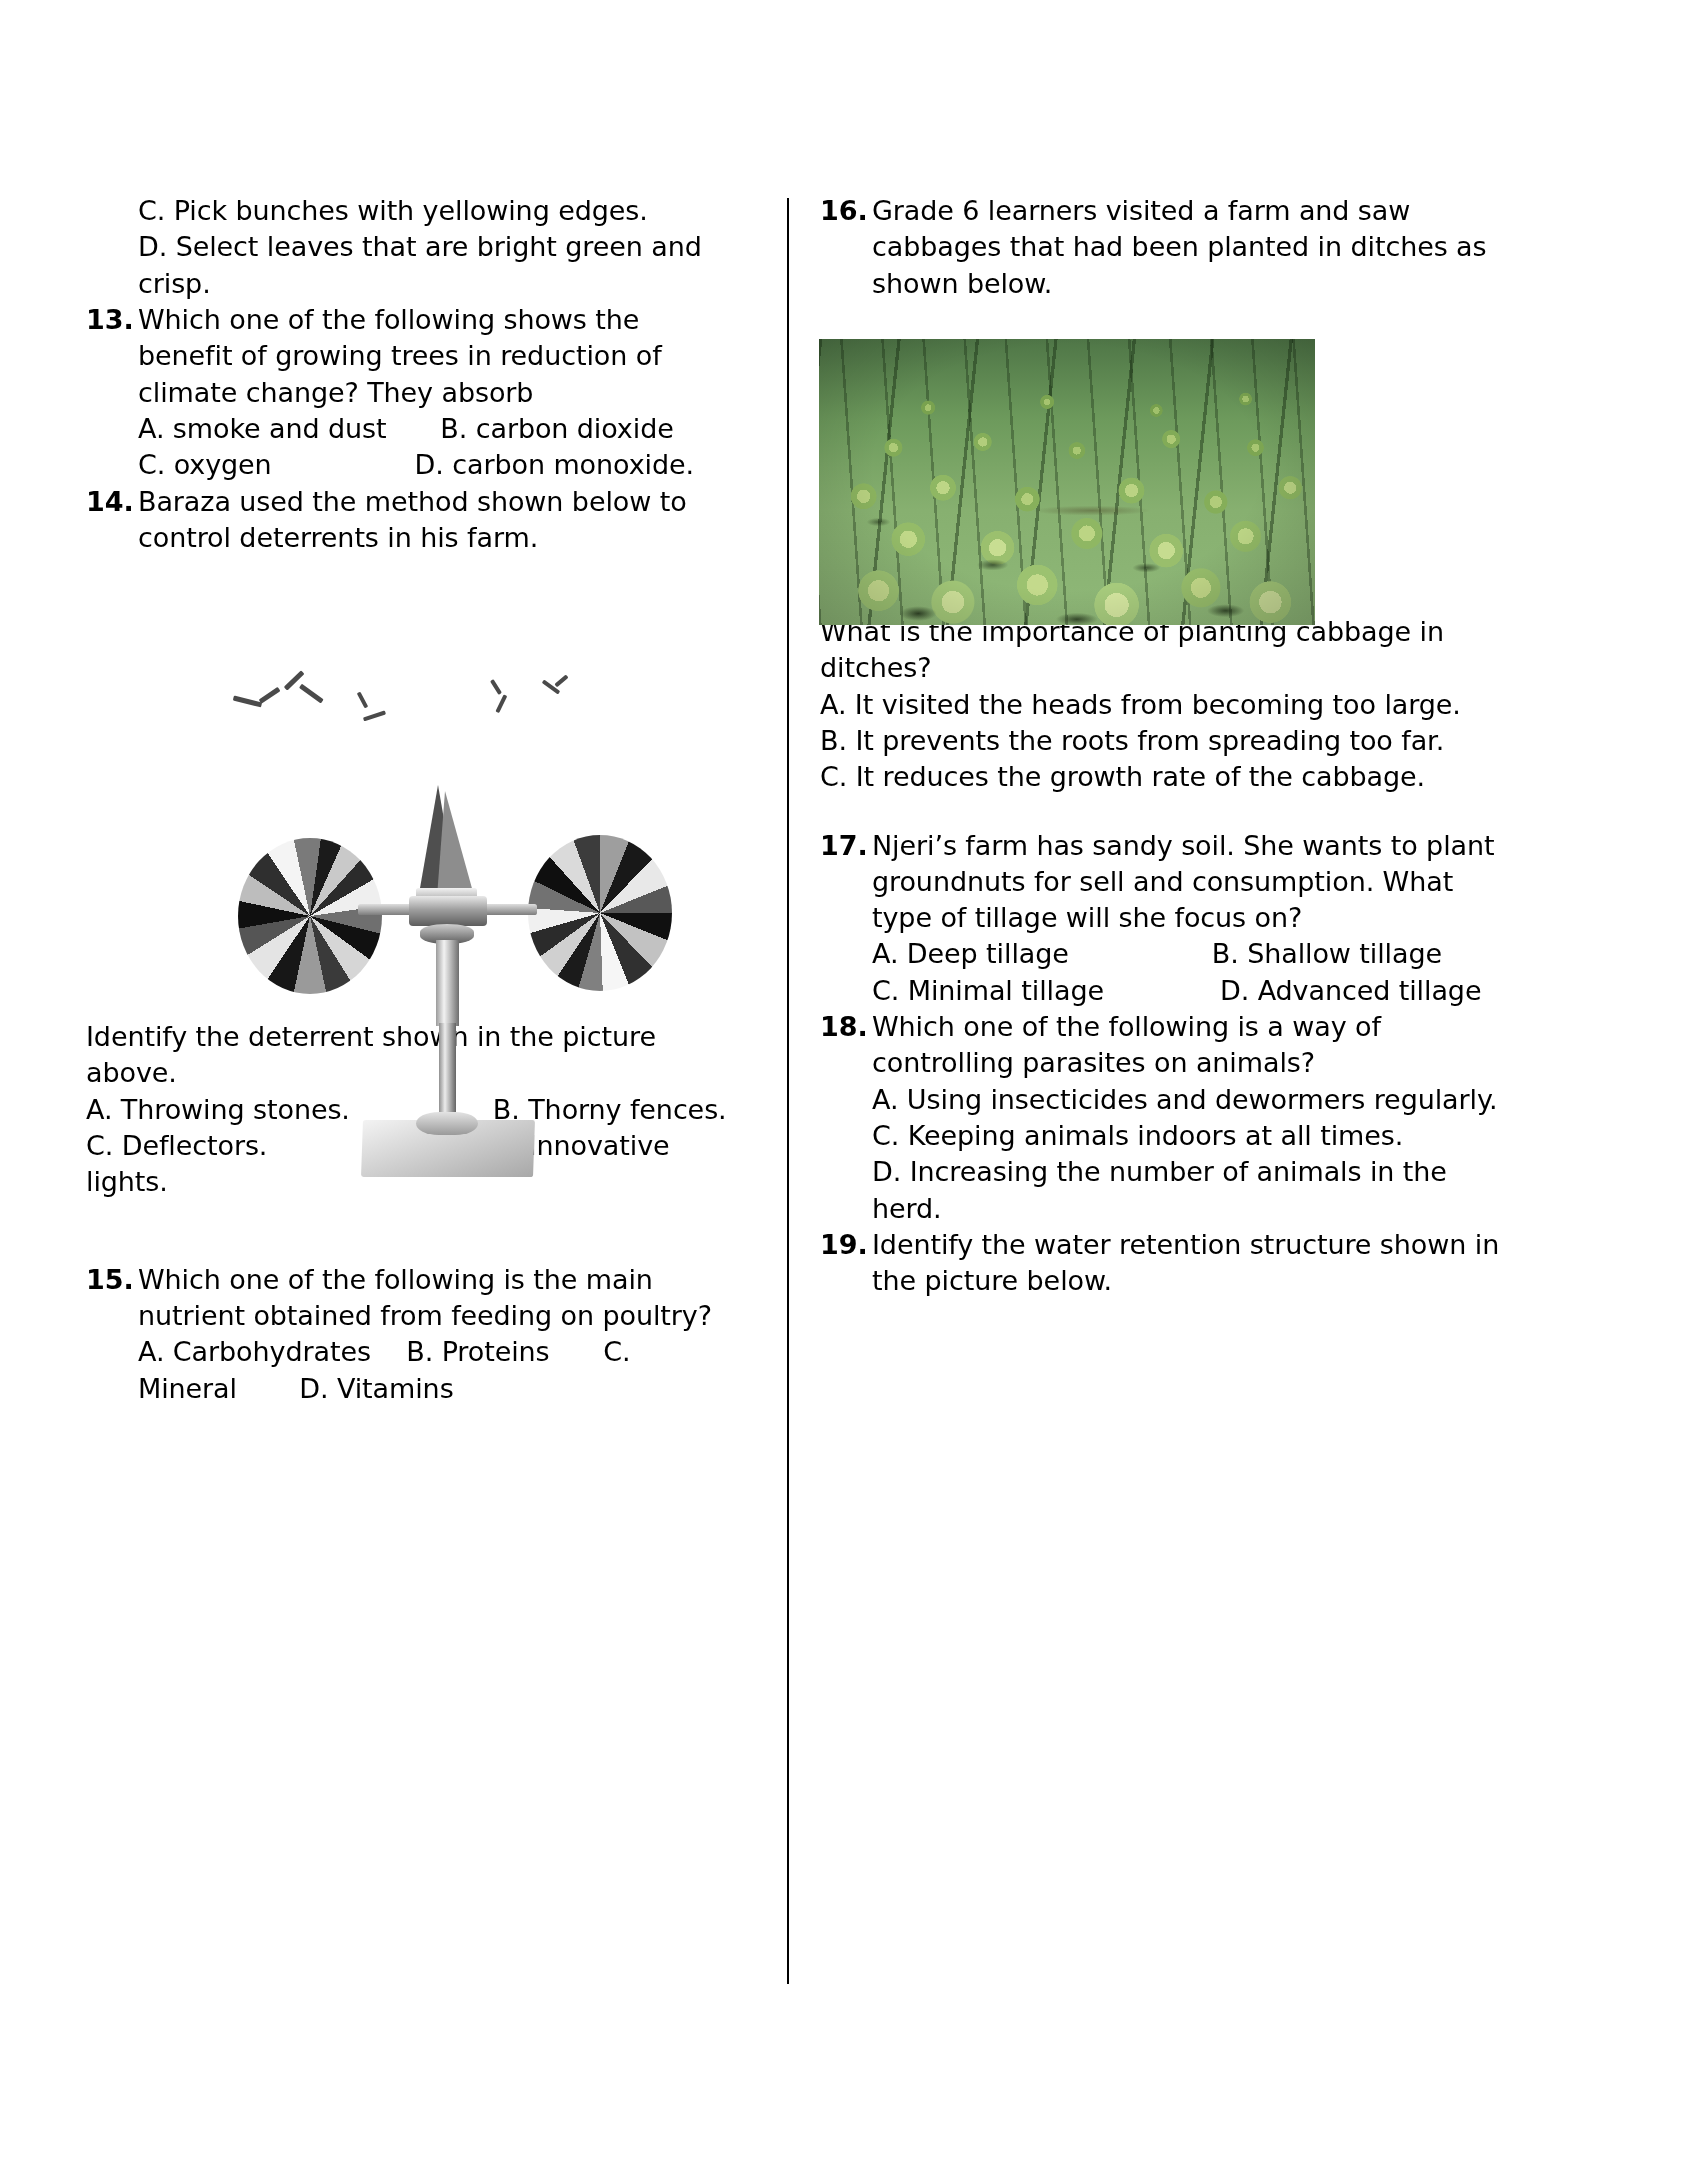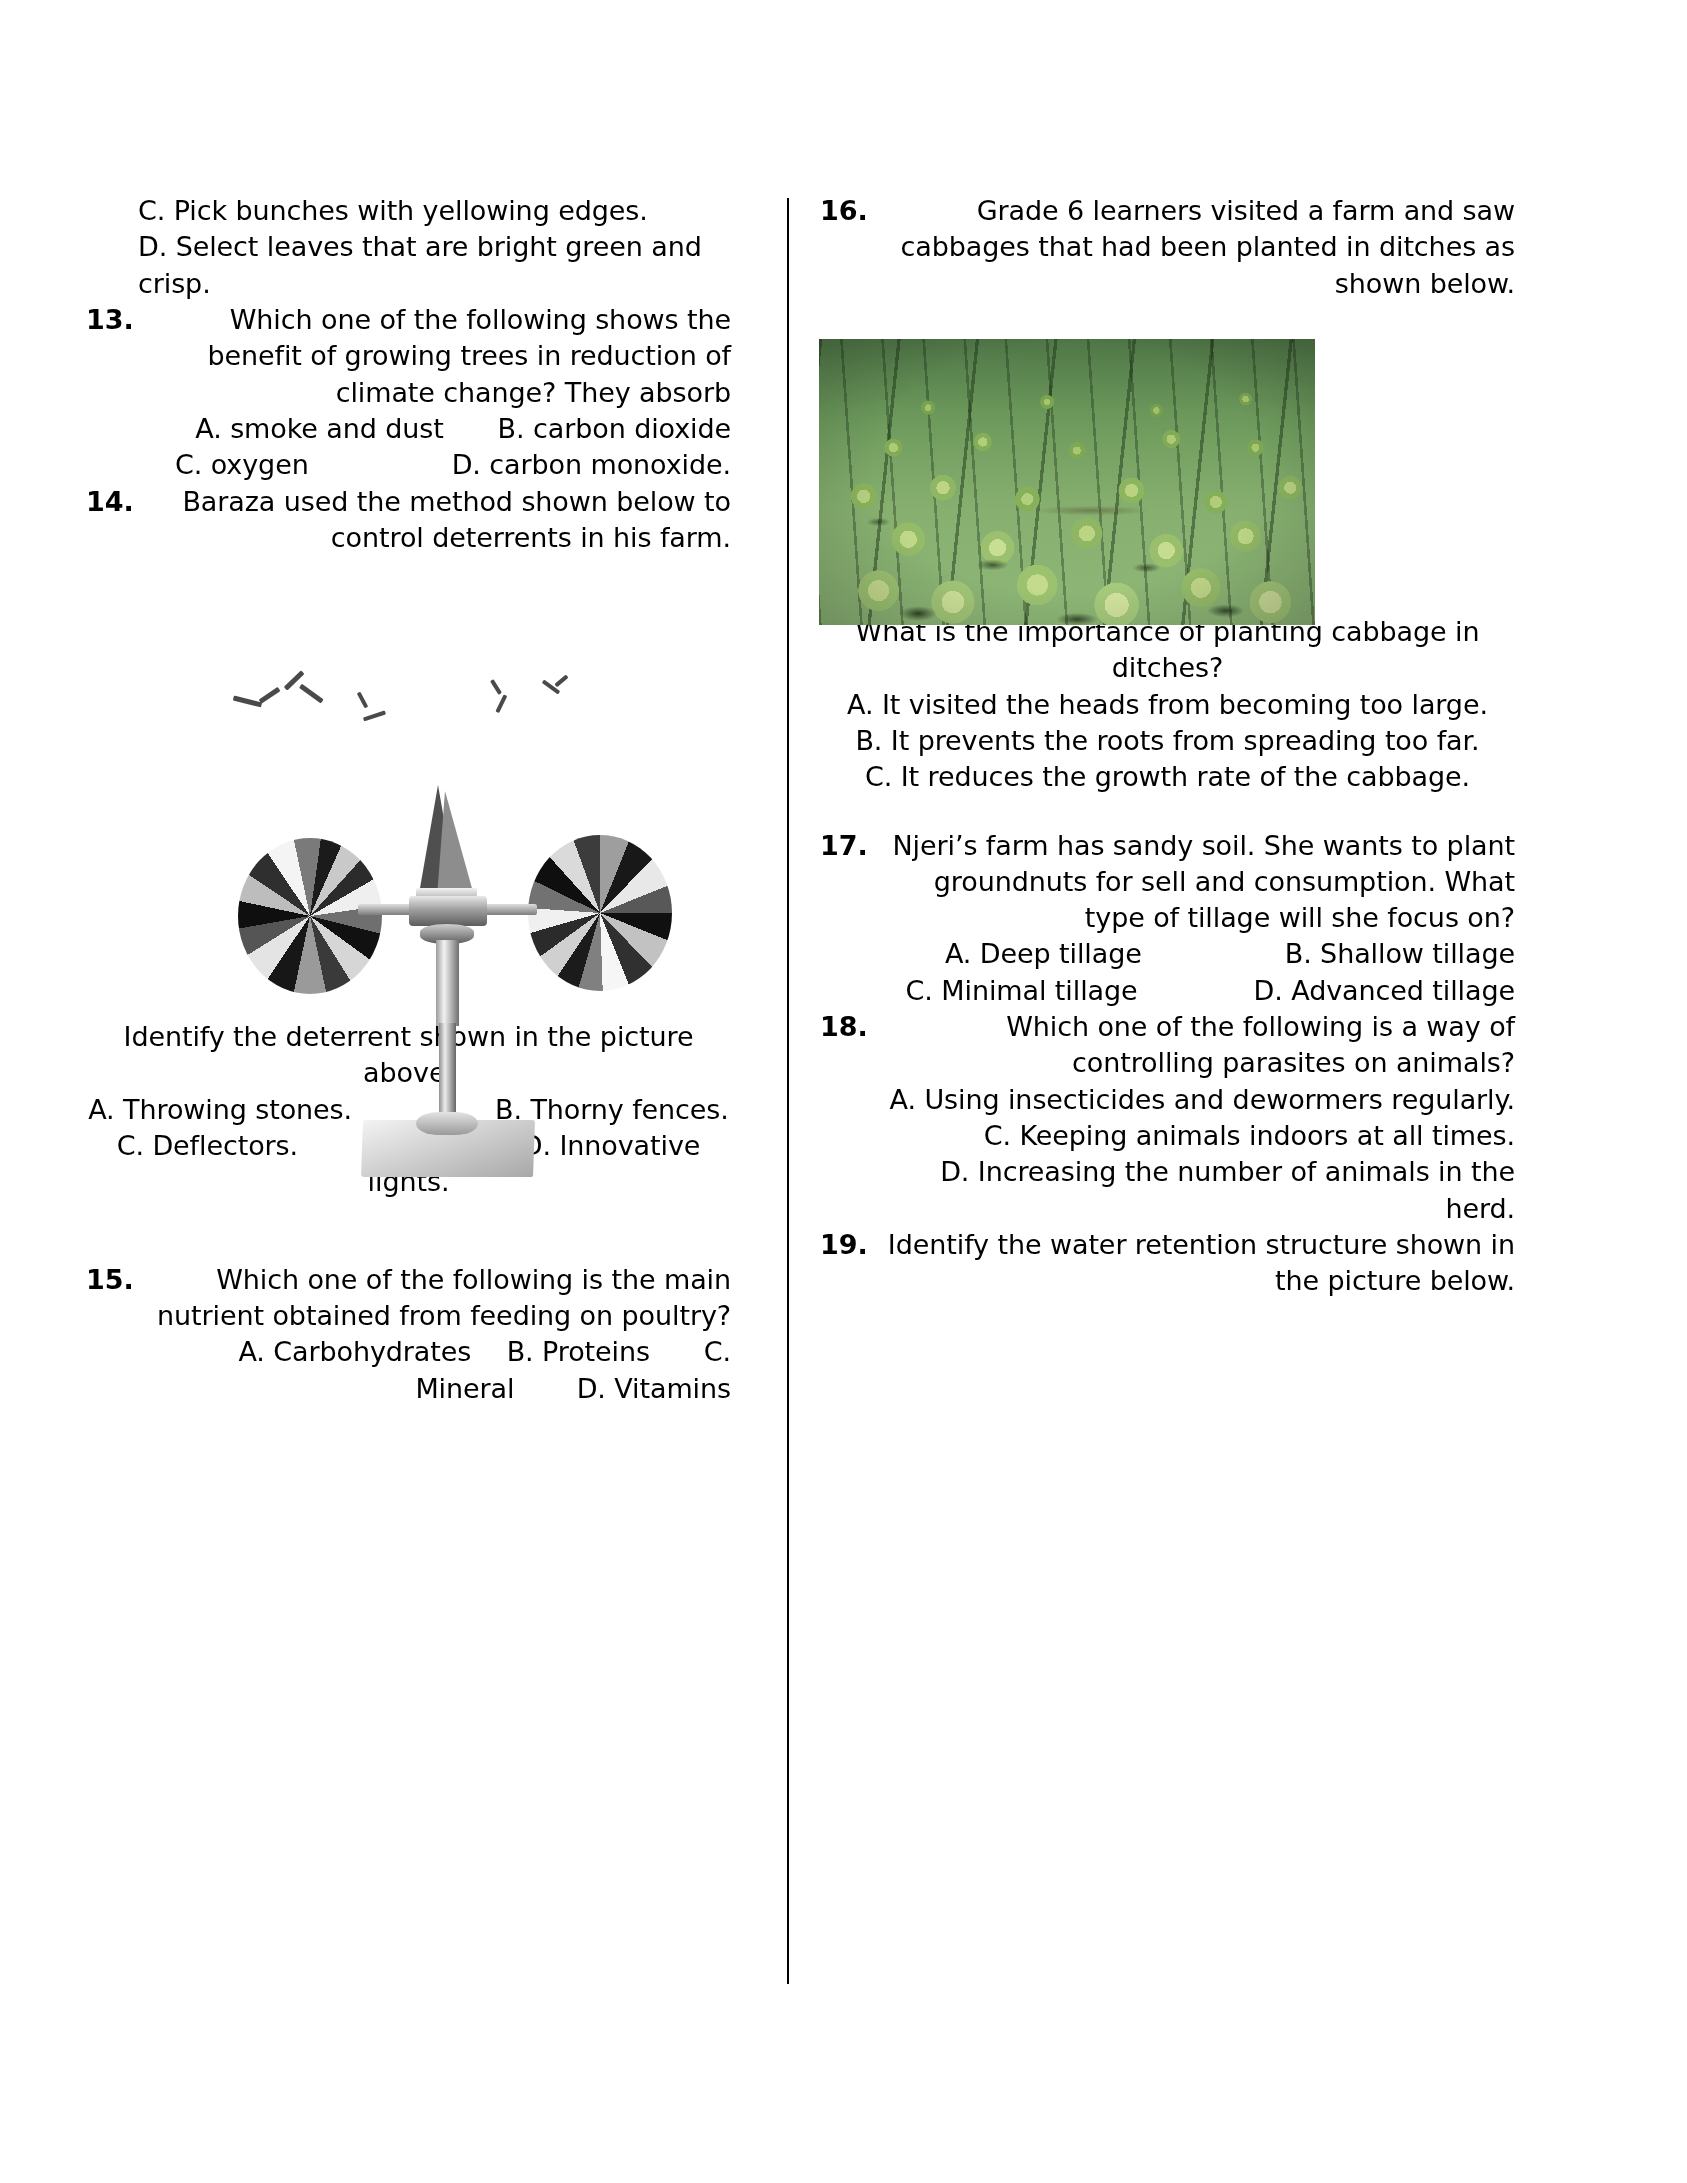--- a/index.html
+++ b/index.html
@@ -38,28 +38,27 @@
     position: absolute;
     left: 787px;
     top: 198px;
     width: 2px;
     height: 1786px;
     background: #000;
   }
 
   
   .line        { display: block; white-space: pre-wrap; }
-  .flush       { margin-left: 0; text-align: center; }
+  .flush       { margin-left: 0; }
   .indent      { margin-left: 52px; }
 
   
   .q {
     position: relative;
     padding-left: 52px;
-    text-align: right;
   }
   .q .qnum {
     position: absolute;
     left: 0;
     top: 0;
     font-weight: bold;
     letter-spacing: 0px;
   }
   .q .qtext { display: block; }
   .gap-md { height: 32px; }

